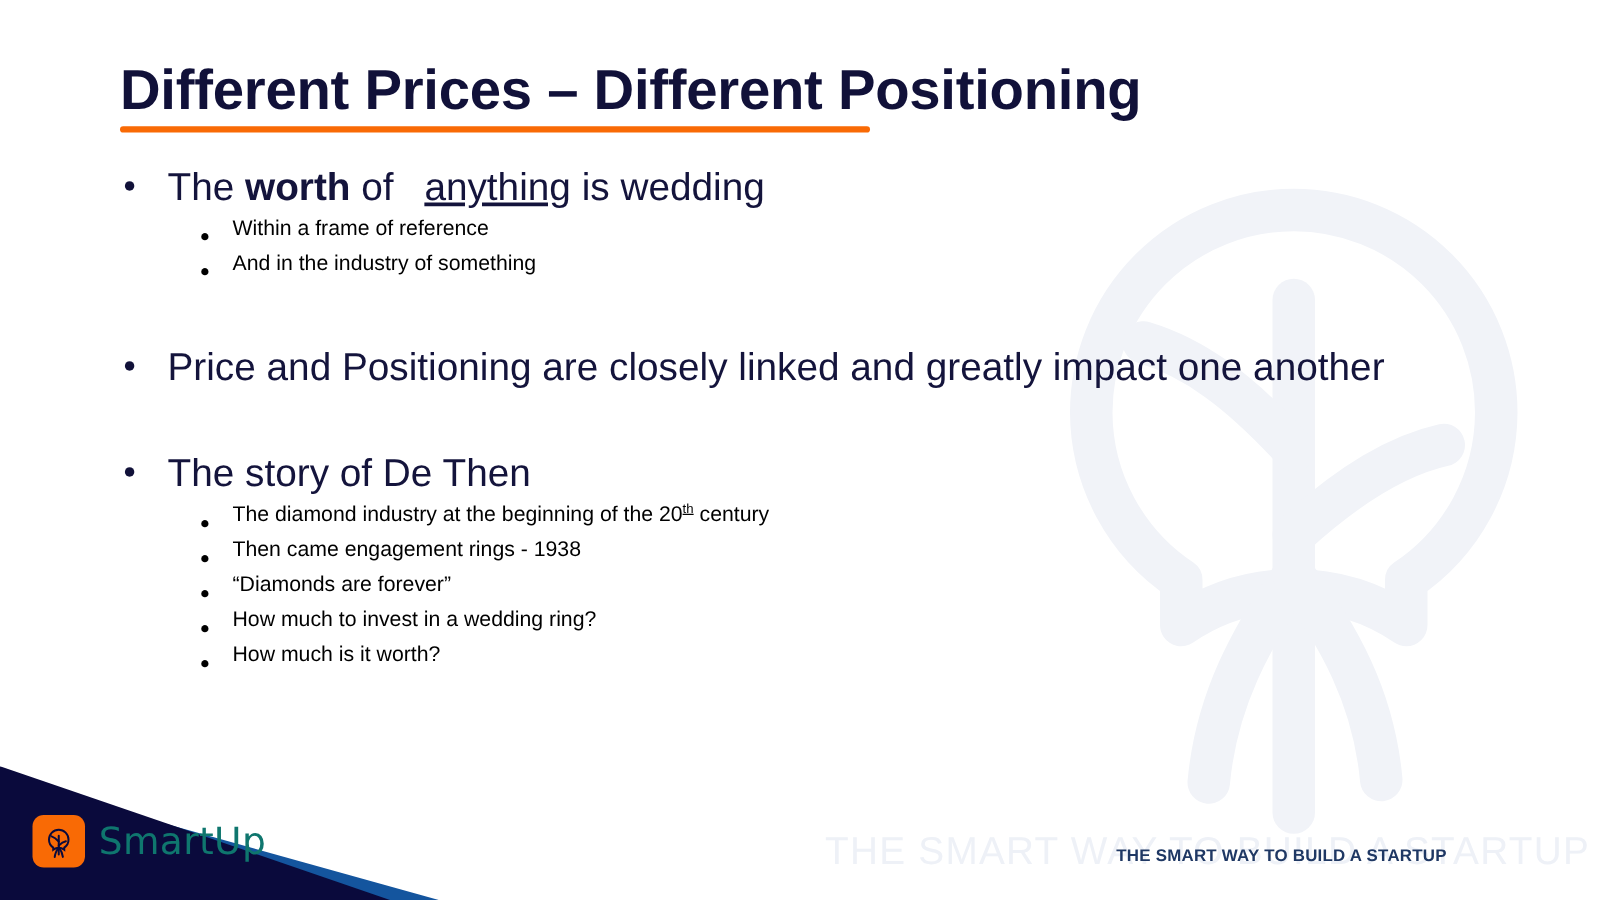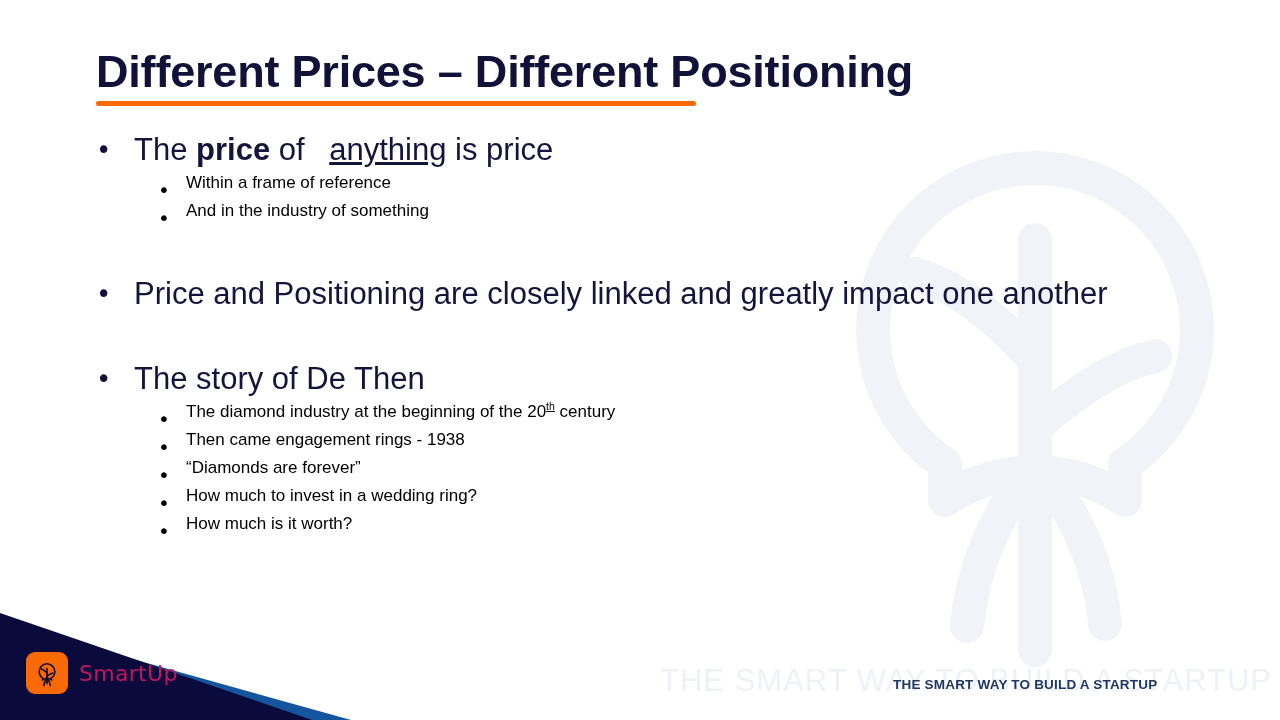--- a/index.html
+++ b/index.html
@@ -145,22 +145,22 @@
   #logo-mark {
     width: 42px;
     height: 42px;
     border-radius: 9px;
     background: #f96a05;
     display: flex;
     align-items: center;
     justify-content: center;
   }
   #logo-word {
-    color: #be185d;
-    font-size: 22px;
+    color: #0f766e;
+    font-size: 30px;
     font-weight: normal;
     letter-spacing: 0.3px;
     font-family: "DejaVu Sans", sans-serif;
   }
 
   
   #tagline-ghost {
     position: absolute;
     right: 8px;
     top: 663px;
@@ -201,21 +201,21 @@
 
   <div id="title-block">
     <h1 id="slide-title">Different Prices – Different Positioning</h1>
     <div id="title-underline"></div>
   </div>
 
   <div id="body-block">
 
     <div class="bullet-row lvl1">
       <span class="dot">•</span>
-      <span class="btext"><span>The </span><b>price</b><span> of </span><u>anything</u><span> is price</span></span>
+      <span class="btext"><span>The </span><b>worth</b><span> of </span><u>anything</u><span> is wedding</span></span>
     </div>
 
     <div class="gap-small"></div>
 
     <div class="bullet-row lvl2">
       <span class="dot">•</span>
       <span class="btext">Within a frame of reference</span>
     </div>
     <div class="bullet-row lvl2">
       <span class="dot">•</span>

